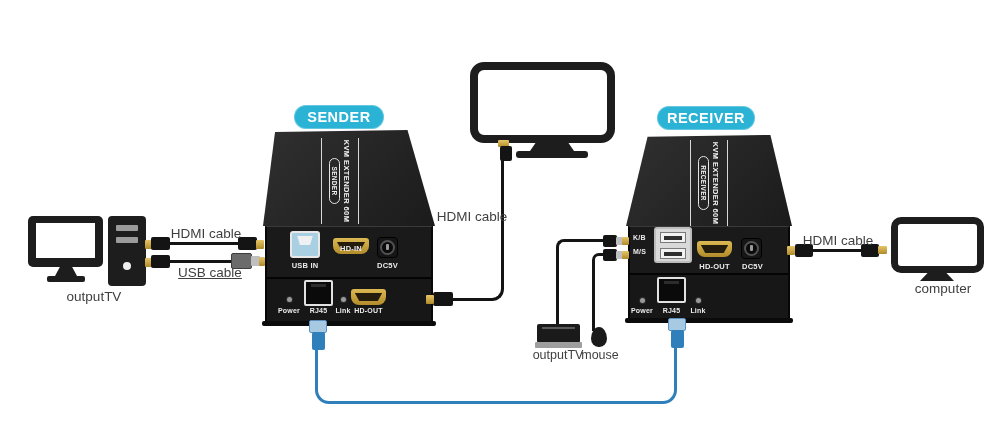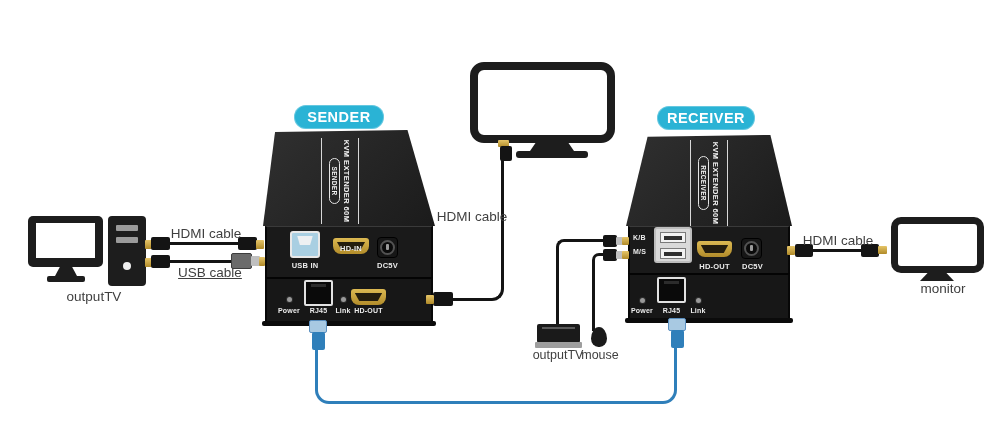--- a/index.html
+++ b/index.html
@@ -184,21 +184,21 @@
   <div class="lbl" style="left:578px;top:348px;width:44px;font-size:12.5px;">mouse</div>
 
   <div class="gold" style="left:787px;top:246px;width:8px;height:9px;"></div>
   <div class="conn" style="left:795px;top:244px;width:18px;height:13px;"></div>
   <div class="wire" style="left:812px;top:249px;width:52px;height:3px;"></div>
   <div class="conn" style="left:861px;top:244px;width:18px;height:13px;"></div>
   <div class="gold" style="left:878px;top:246px;width:9px;height:8px;"></div>
   <div class="lbl" style="left:799px;top:233px;width:78px;">HDMI cable</div>
   <div class="abs" style="left:891px;top:217px;width:93px;height:56px;border:7px solid #1d1d1d;border-radius:10px;background:#fff;box-sizing:border-box;"></div>
   <div class="abs" style="left:920px;top:272px;width:34px;height:9px;background:#1d1d1d;clip-path:polygon(25% 0,75% 0,100% 100%,0 100%);"></div>
-  <div class="lbl" style="left:911px;top:281px;width:64px;">monitor</div>
+  <div class="lbl" style="left:911px;top:281px;width:64px;">computer</div>
 
   <div class="abs" style="left:309px;top:320px;width:18px;height:13px;background:#a8c9e2;border:1px solid #5a8fc0;border-radius:2px;box-sizing:border-box;"></div>
   <div class="abs" style="left:312px;top:332px;width:13px;height:18px;background:#2f7fba;border-radius:2px;"></div>
   <div class="abs" style="left:668px;top:318px;width:18px;height:13px;background:#a8c9e2;border:1px solid #5a8fc0;border-radius:2px;box-sizing:border-box;"></div>
   <div class="abs" style="left:671px;top:330px;width:13px;height:18px;background:#2f7fba;border-radius:2px;"></div>
   <div class="blue-u" style="left:315px;top:346px;width:362px;height:58px;"></div>
 
 </div>
 
 </body></html>

